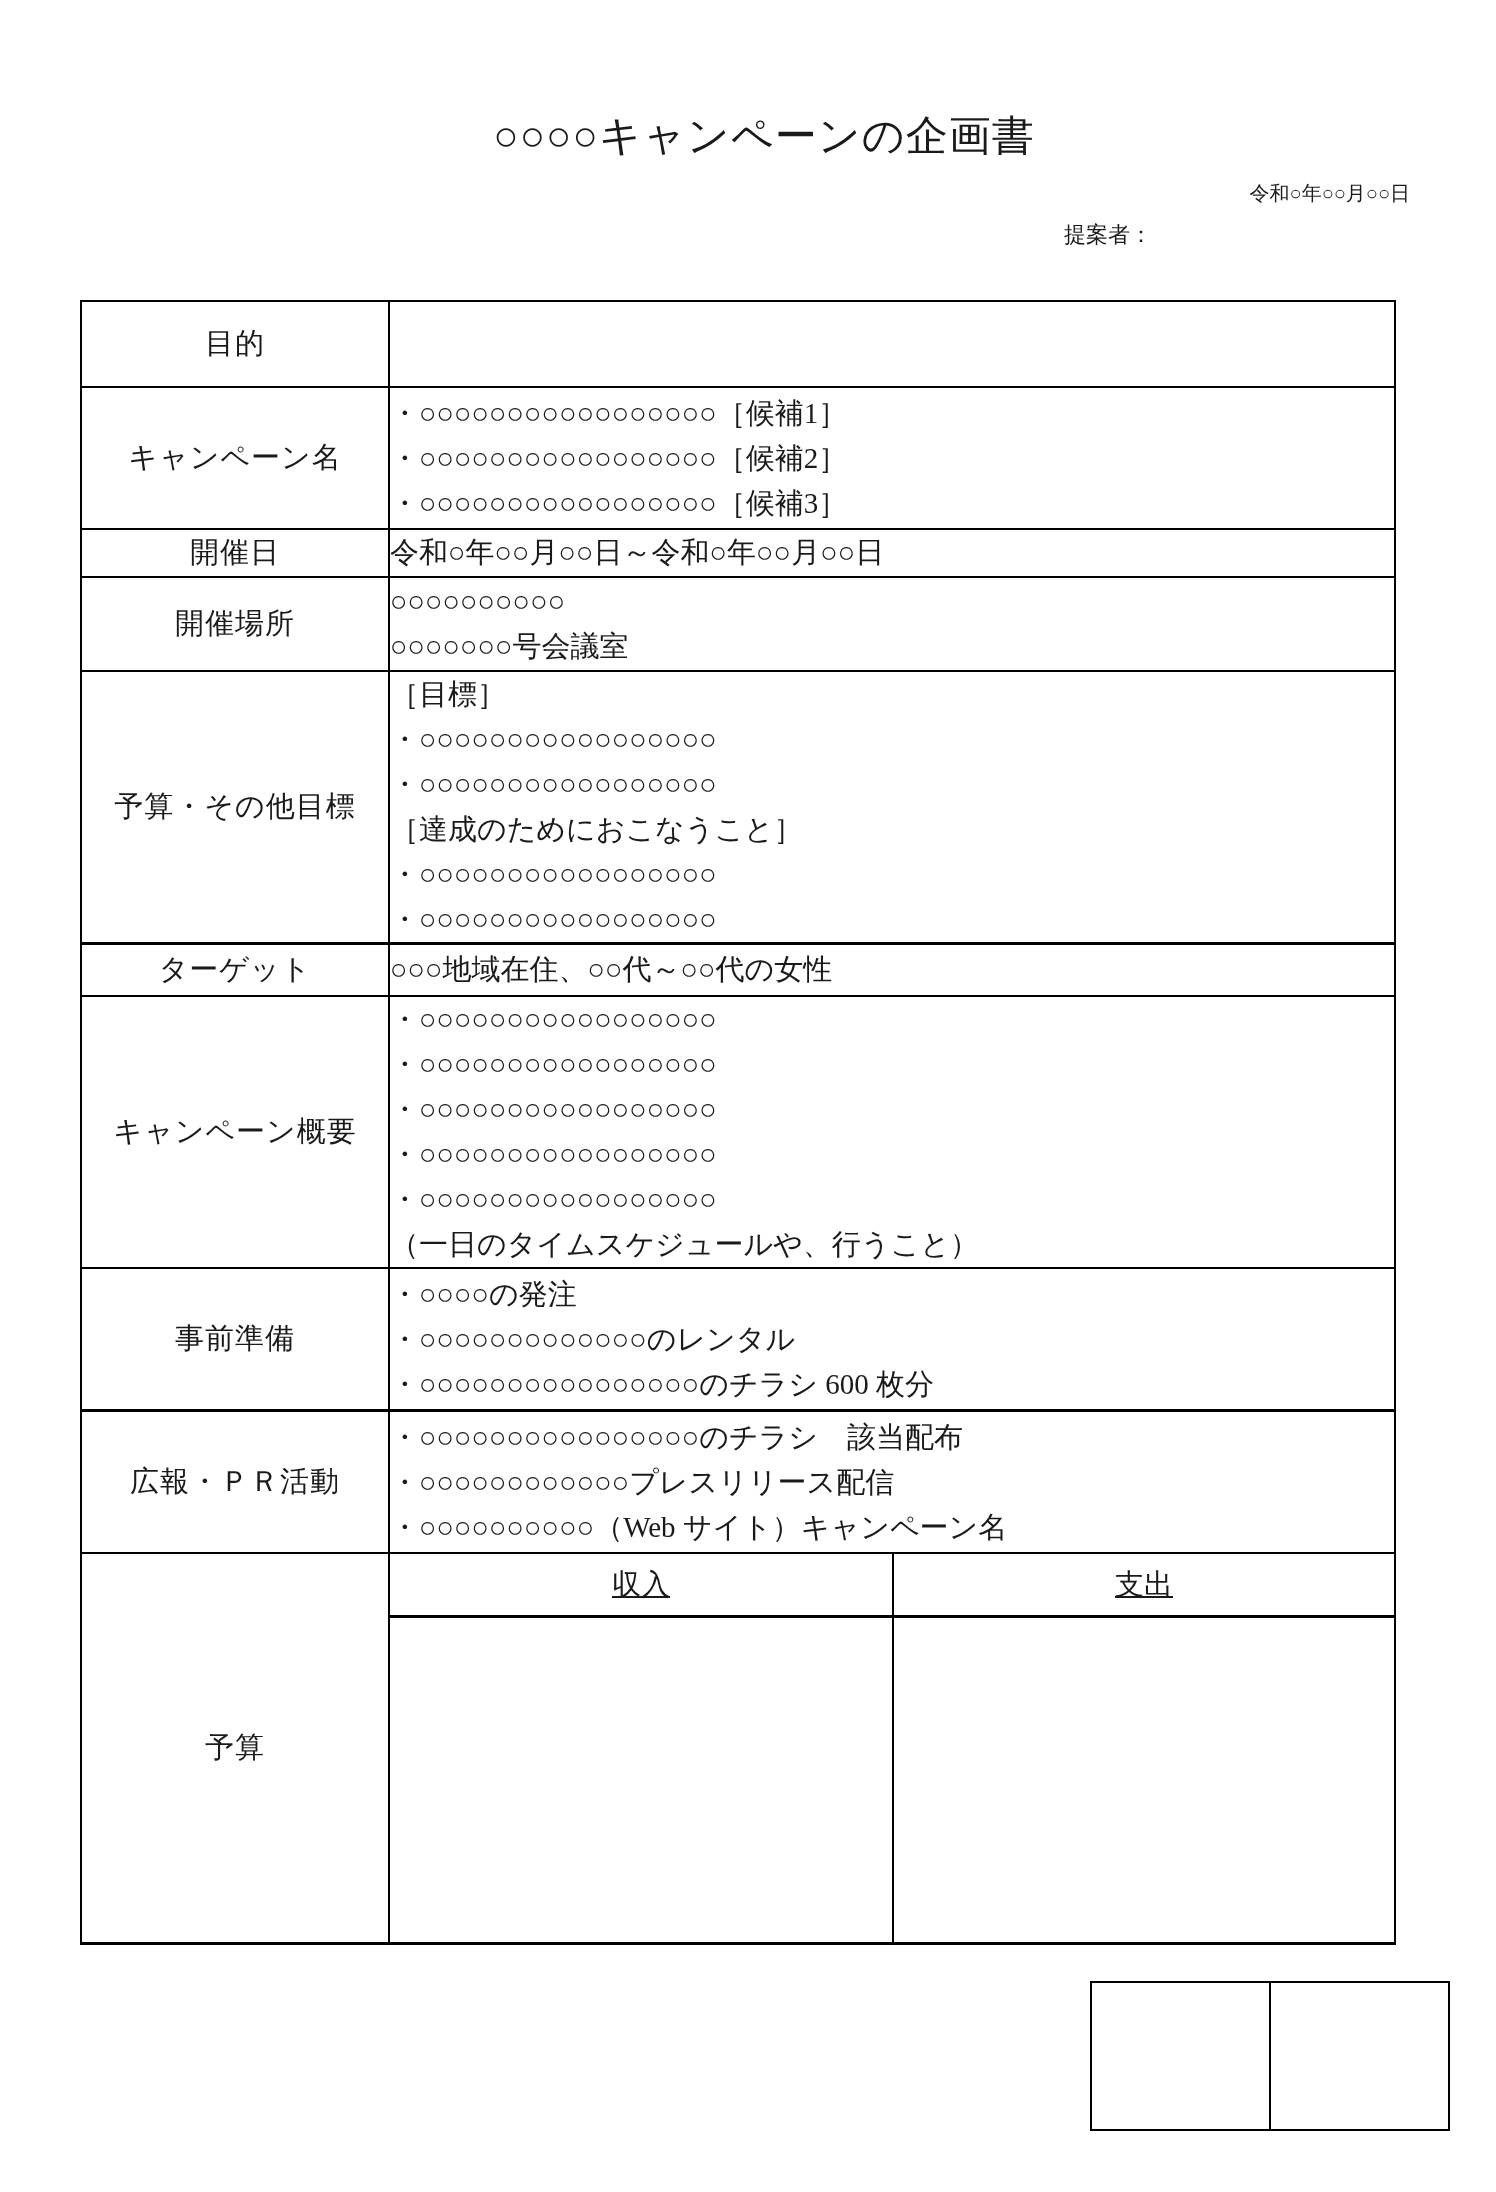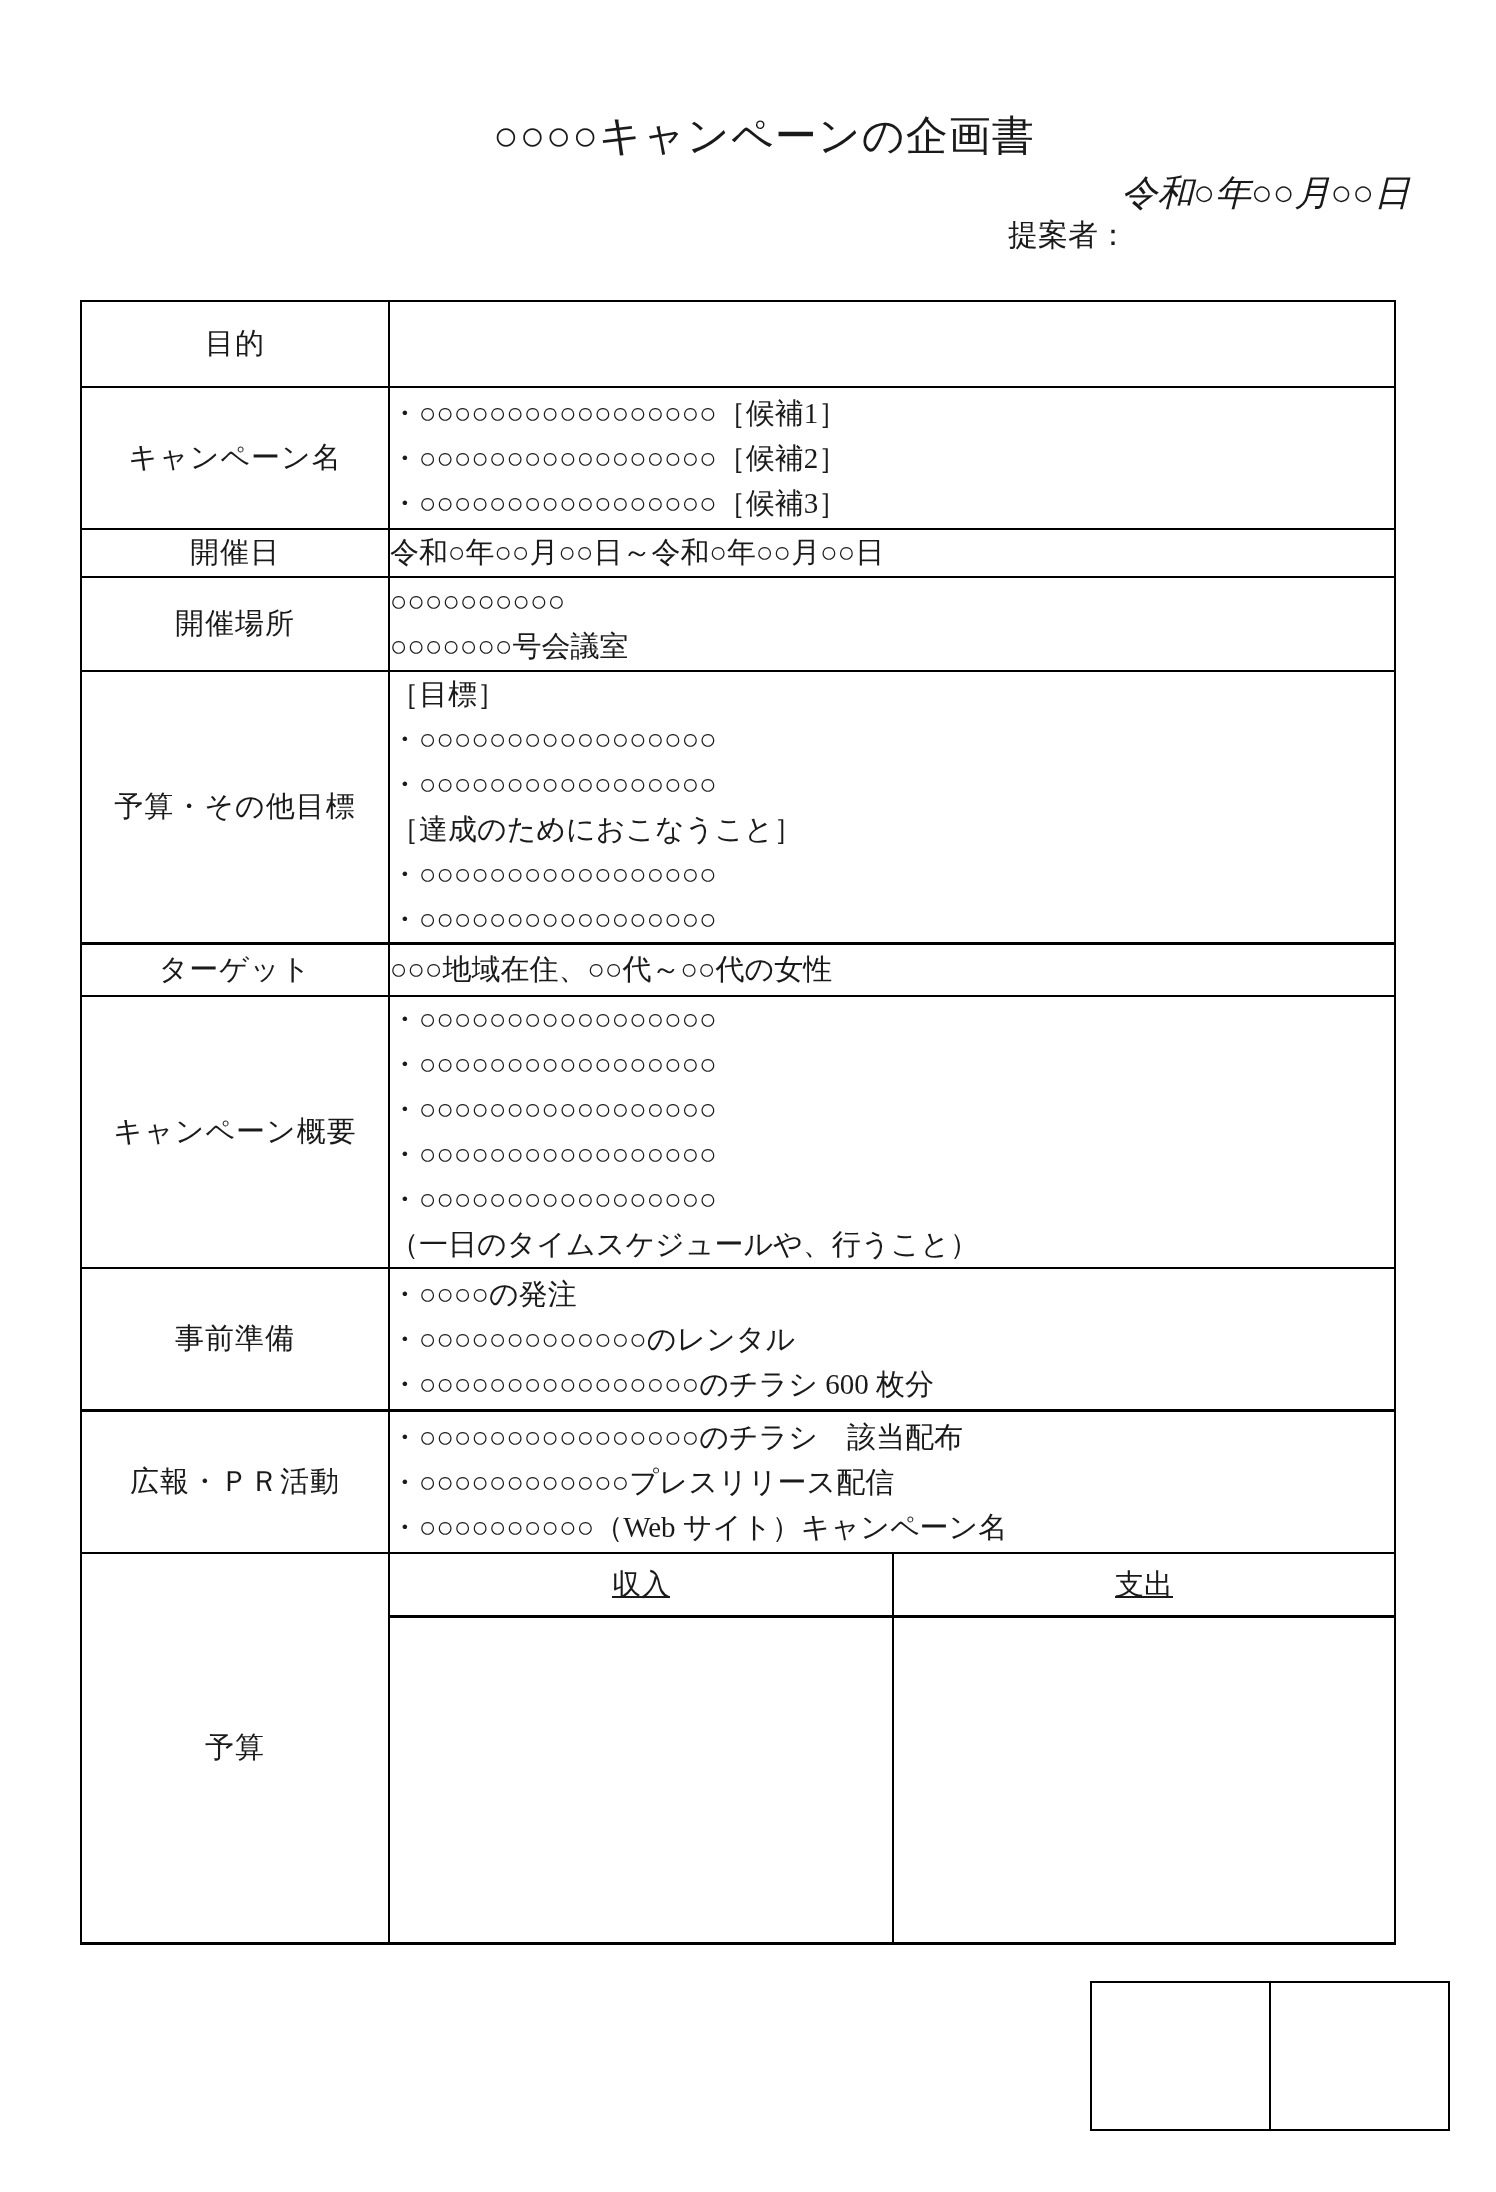--- a/index.html
+++ b/index.html
@@ -9,25 +9,25 @@
     font-family: "Liberation Serif", "DejaVu Serif", serif;
     position: relative;
   }
   .doc-title {
     position: absolute; top: 108px; left: 16px; width: 100%;
     text-align: center; font-size: 42px; line-height: 56px;
     letter-spacing: 1px;
   }
   .meta-date {
     position: absolute; top: 172px; right: 86px;
-    font-size: 36px; line-height: 42px; font-style: italic;
+    font-size: 20px; line-height: 42px;
   }
   .meta-proposer {
-    position: absolute; top: 214px; left: 1008px;
-    font-size: 30px; line-height: 42px;
+    position: absolute; top: 214px; left: 1064px;
+    font-size: 22px; line-height: 42px;
   }
   table.main {
     position: absolute; top: 300px; left: 80px;
     width: 1316px; border-collapse: collapse; table-layout: fixed;
   }
   table.main td {
     border: 2px solid #000; padding: 0;
     font-size: 29px; vertical-align: middle;
   }
   td.label { width: 306px; text-align: center; letter-spacing: 1px; }

